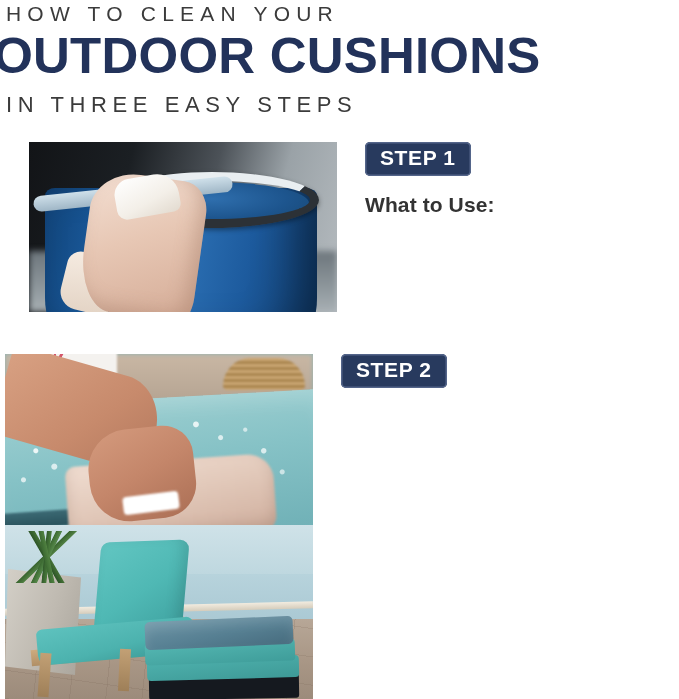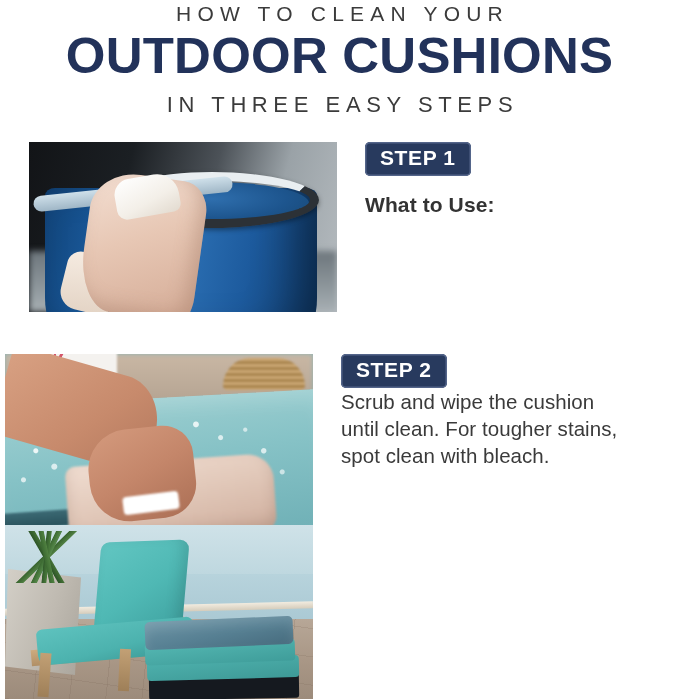--- a/index.html
+++ b/index.html
@@ -15,21 +15,20 @@
     overflow: hidden;
   }
 
   
   .header {
     position: absolute;
     left: 0;
     top: 0;
     width: 679px;
     height: 132px;
-    text-align: center;
   }
   .head-line-1 {
     position: absolute;
     left: 0; top: 2px;
     width: 679px;
     font-size: 21px;
     letter-spacing: 6.2px;
     color: #3b3b3b;
     font-weight: 400;
     text-indent: 6px;
@@ -384,23 +383,20 @@
     <div class="p2-cushion"></div>
     <div class="p2-cushion-edge"></div>
     <div class="p2-drops"></div>
     <div class="p2-arm"></div>
     <div class="p2-towel"></div>
     <div class="p2-hand"></div>
     <div class="p2-towel-fold"></div>
   </div>
   <div class="text-col">
     <div class="badge">STEP 2</div>
-    <div class="body-text">Scrub and wipe the cushion
-until clean. For tougher stains,
-spot clean with bleach.</div>
   </div>
 </div>
 
 <div class="step-row" id="row-3">
   <div class="photo">
     <div class="p3-sky"></div>
     <div class="p3-water"></div>
     <div class="p3-rail"></div>
     <div class="p3-deck"></div>
     <div class="p3-planter"></div>

